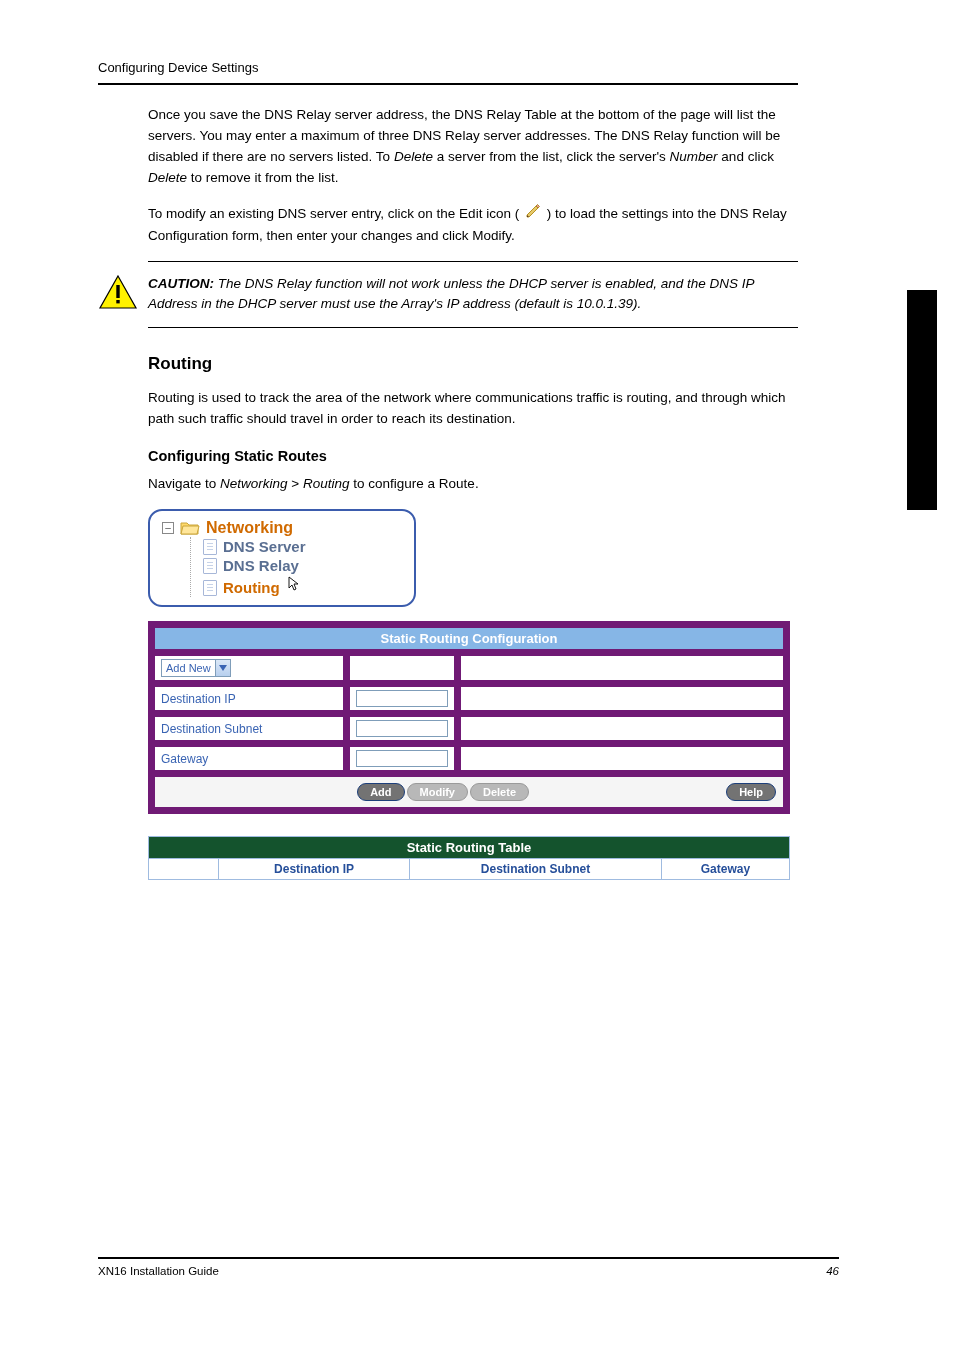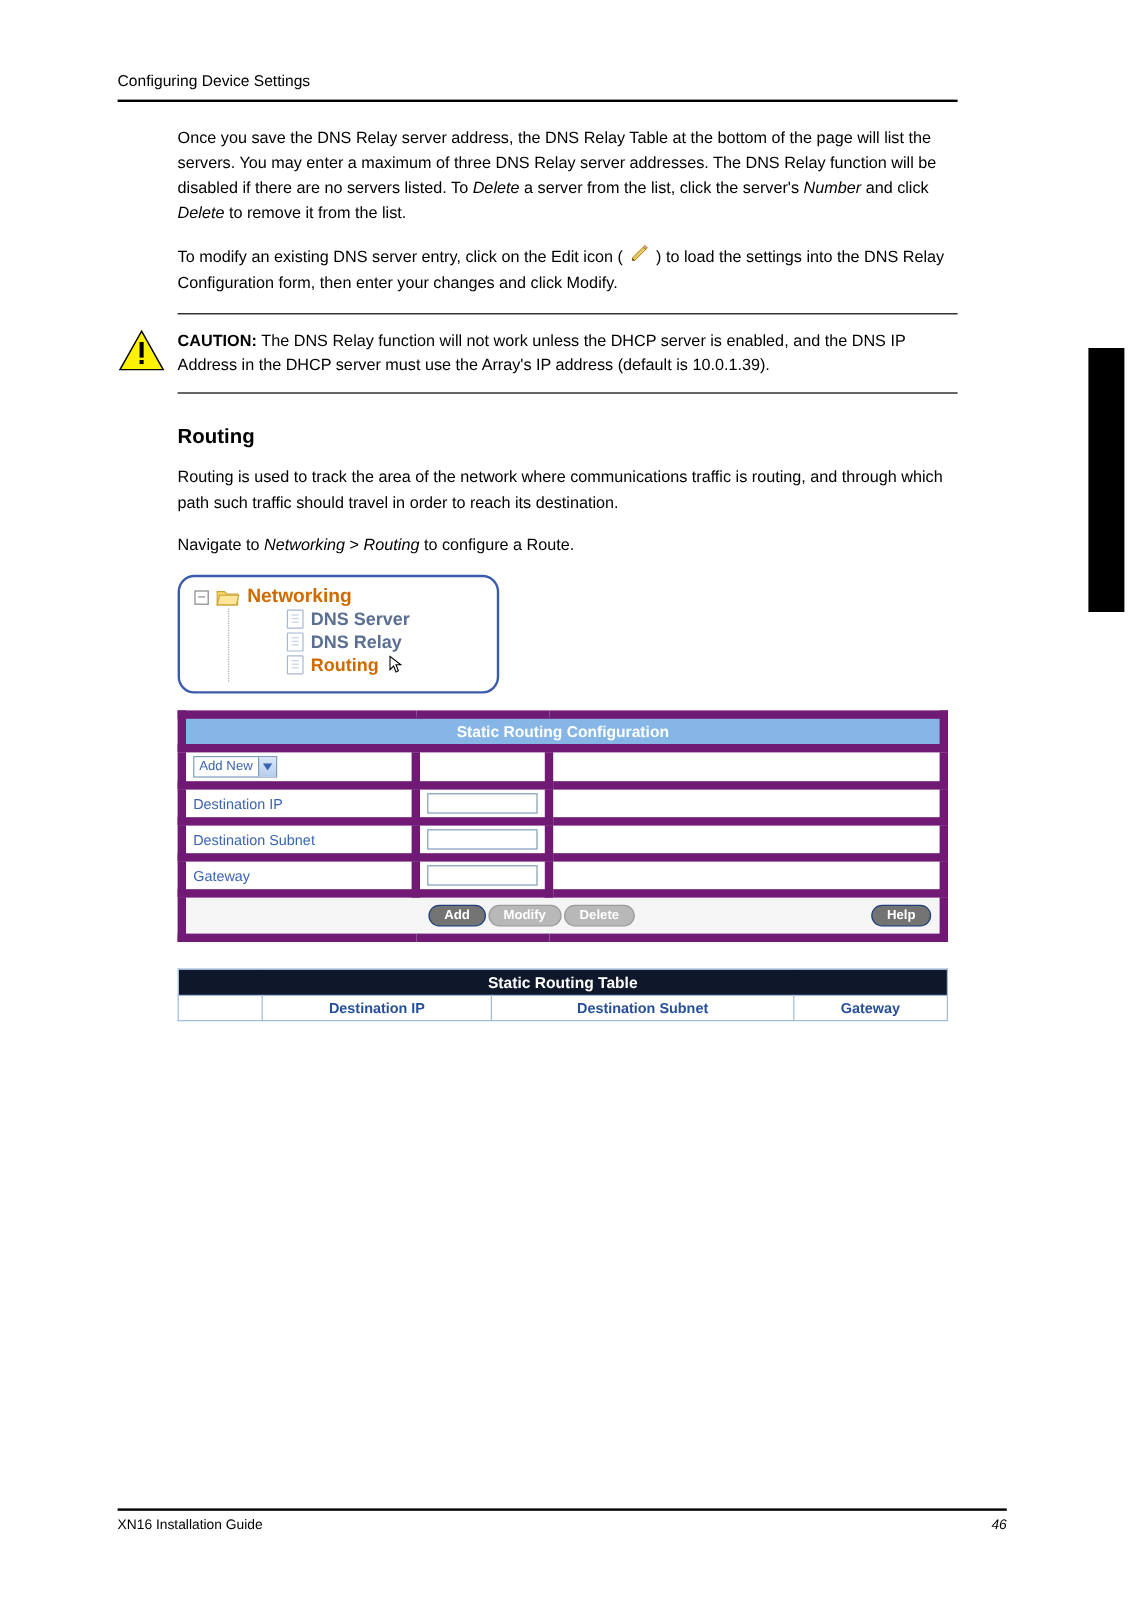--- a/index.html
+++ b/index.html
@@ -6,33 +6,33 @@
   html, body { width: 954px; background: #fff; font-family: Arial, Helvetica, sans-serif; color: #000; }
   .page { position: relative; width: 937px; height: 1351px; }
   .side-tab { position: absolute; right: 0; top: 290px; width: 30px; height: 220px; background: #000; }
   .content { position: absolute; left: 98px; top: 60px; width: 700px; }
   .header-title { font-size: 13px; margin-bottom: 8px; }
   .hr-thick { border: none; border-top: 2px solid #000; margin-bottom: 20px; }
   .hr-thin { border: none; border-top: 1px solid #000; margin: 12px 0 12px 50px; width: 650px; }
   .para { font-size: 13.5px; line-height: 1.55; margin-bottom: 14px; margin-left: 50px; }
   .para .italic { font-style: italic; }
   .pencil-icon { display: inline-block; vertical-align: middle; margin: 0 2px; }
-  .caution-row { display: flex; align-items: flex-start; margin: 0 0 0 0; }
+  .caution-row { display: flex; align-items: flex-start; margin: 0 0 0 0; font-style: italic; }
   .caution-icon { flex: 0 0 48px; }
   .caution-text { font-size: 13.5px; line-height: 1.55; padding-left: 2px; }
   .section-title { font-size: 17px; font-weight: bold; margin: 26px 0 14px 50px; }
   .sub-title { font-size: 14.5px; font-weight: bold; margin: 18px 0 10px 50px; }
   .nav-img { margin: 8px 0 14px 50px; }
   .nav-box { width: 268px; border: 2px solid #3b5cad; border-radius: 14px; padding: 8px 10px 8px 12px; background: #fff; }
   .tree-root { display: flex; align-items: center; gap: 6px; }
   .tree-root .minus { width: 12px; height: 12px; border: 1px solid #888; font-size: 10px; line-height: 10px; text-align: center; color: #555; background: #fff; }
   .folder-icon svg { display: block; }
   .tree-root-label { color: #d06a00; font-weight: bold; font-size: 16px; }
   .tree-children { margin-left: 28px; border-left: 1px dotted #aaa; padding-left: 12px; }
-  .tree-item { display: flex; align-items: flex-start; gap: 6px; padding: 1px 0; margin-left: 36px; }
+  .tree-item { display: flex; align-items: flex-end; gap: 6px; padding: 1px 0; }
   .doc-icon { width: 14px; height: 16px; border: 1px solid #a7b7d8; border-radius: 1px; position: relative; background: #fff; }
   .doc-icon::before { content: ""; position: absolute; top: 3px; left: 3px; right: 3px; height: 1px; background: #c7d3e8; box-shadow: 0 3px 0 #c7d3e8, 0 6px 0 #c7d3e8; }
   .tree-item-label { color: #5a6f92; font-weight: bold; font-size: 15px; }
   .tree-item-label.active { color: #d06a00; }
   .cursor-icon { margin-left: 2px; }
   .config-table { width: 642px; margin-left: 50px; border-collapse: collapse; font-size: 12px; }
   .config-table td, .config-table th { border: 7px solid #701a75; padding: 3px 6px; vertical-align: middle; }
   .config-header { background: #86b6e6; color: #fff; font-weight: bold; text-align: center; font-size: 13px; padding: 4px 0; }
   .config-label { color: #3a64b3; background: #fff; width: 195px; }
   .config-input-cell { background: #fff; width: 100px; }
@@ -41,21 +41,21 @@
   .fake-select .sel-text { padding: 0 4px 0 4px; }
   .fake-select .sel-btn { width: 15px; height: 16px; background: linear-gradient(#dbe8f7,#b7cfee); border-left: 1px solid #7f9db9; display: flex; align-items: center; justify-content: center; }
   .fake-select .sel-btn svg { display:block; }
   .fake-input { border: 1px solid #7f9db9; height: 17px; width: 92px; background: #fff; }
   .btn-row td { background: #f5f5f5; padding: 6px; }
   .pill { display: inline-block; border-radius: 10px; font-size: 11px; font-weight: bold; color: #fff; padding: 2px 12px; margin: 0 1px; }
   .pill-blue { background: #737373; border: 1px solid #1d3f7a; }
   .pill-gray { background: #b8b8b8; border: 1px solid #9a9a9a; color: #fff; }
   .table2 { width: 642px; margin: 22px 0 0 50px; border-collapse: collapse; font-size: 12px; }
   .table2 td, .table2 th { border: 1px solid #9fbbe0; padding: 3px 6px; }
-  .table2-header { background: #0f172a; color: #fff; font-weight: bold; text-align: center; font-size: 13px; }
+  .table2-header { background: #14532d; color: #fff; font-weight: bold; text-align: center; font-size: 13px; }
   .table2-cols th { color: #264f9a; font-weight: bold; background: #fff; text-align: center; }
   .footer { position: absolute; left: 98px; right: 98px; bottom: 74px; border-top: 2px solid #000; padding-top: 6px; display: flex; justify-content: space-between; font-size: 11.5px; }
   .footer .left { }
   .footer .right { font-style: italic; }
   .btn-row-inner { display: flex; align-items: center; }
   .btn-row-inner .spacer { flex: 1; }
 </style>
 </head>
 <body>
 <div class="page">
@@ -101,20 +101,21 @@
         <span class="italic" style="font-weight:bold">CAUTION: </span>
         <span>The DNS Relay function will not work unless the DHCP server is enabled, and the DNS IP Address in the DHCP server must use the Array's IP address (default is 10.0.1.39).</span>
       </div>
     </div>
 
     <hr class="hr-thin">
 
     <div class="section-title">Routing</div>
     <p class="para">Routing is used to track the area of the network where communications traffic is routing, and through which path such traffic should travel in order to reach its destination.</p>
 
+    <div class="sub-title">Configuring Static Routes</div>
     <p class="para">
       <span>Navigate to </span>
       <span class="italic">Networking</span>
       <span> &gt; </span>
       <span class="italic">Routing</span>
       <span> to configure a Route.</span>
     </p>
 
     <div class="nav-img">
       <div class="nav-box">

